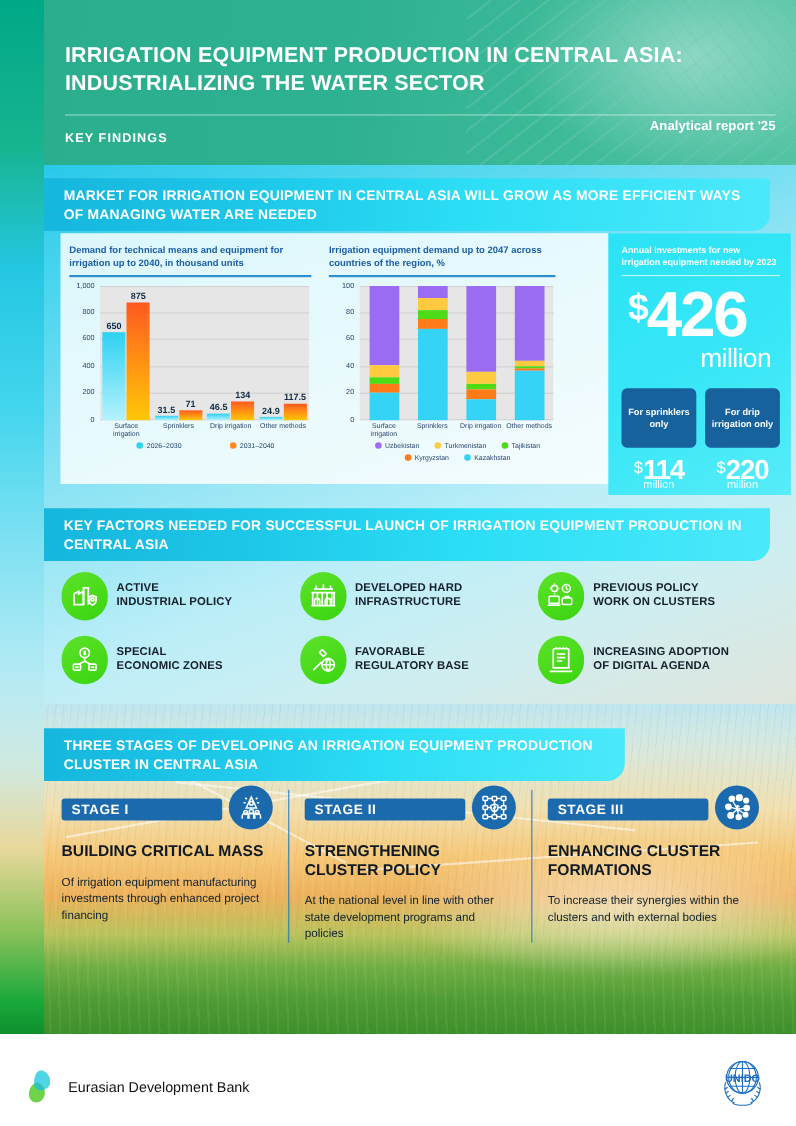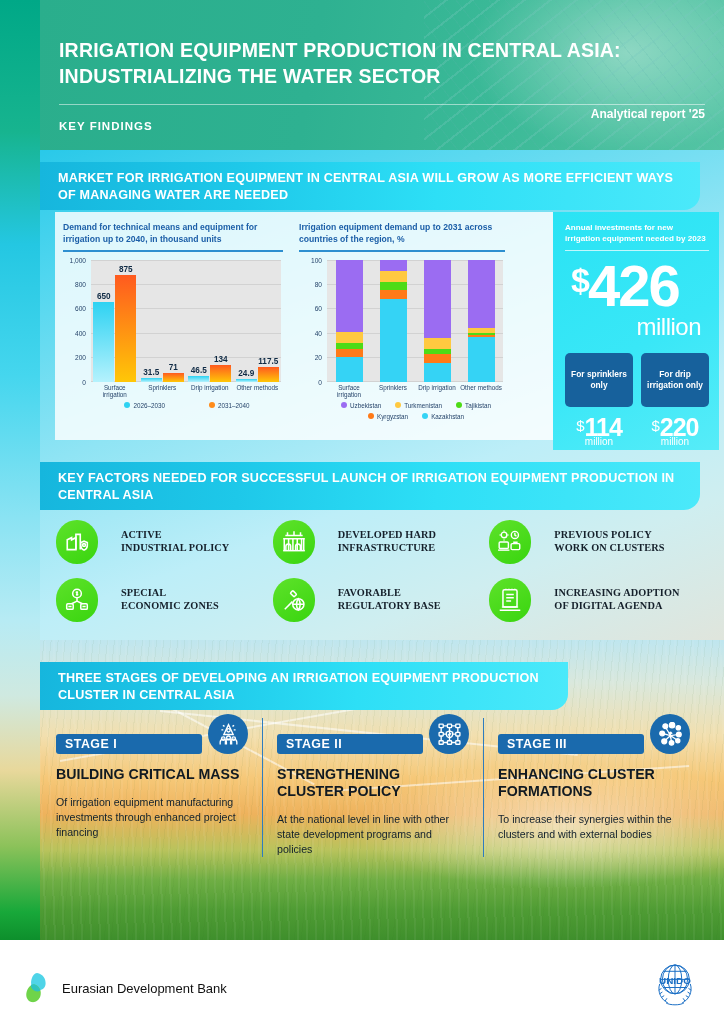--- a/index.html
+++ b/index.html
@@ -130,31 +130,31 @@
          font-size:8.4px; font-weight:bold; padding:16px 2px; line-height:1.3; }
   .subnums{ display:flex; gap:8px; margin-top:6px; }
   .sn{ flex:1; text-align:center; position:relative; color:#fff; }
   .sn b{ font-size:25px; font-weight:bold; letter-spacing:-1px; }
   .sn .d{ font-size:15px; vertical-align:5px; }
   .sn .m{ display:block; font-size:10px; font-weight:300; margin-top:-6px; }
 
   
   .factors{ position:absolute; left:56px; top:520px; width:650px; z-index:4; }
   .frow{ display:flex; margin-bottom:14px; }
-  .fitem{ flex:1; display:flex; align-items:center; gap:23px;font-family:Liberation Serif, serif; }
+  .fitem{ flex:1; display:flex; align-items:center; gap:8px; }
   .fbadge{ width:42px; height:44px; border-radius:50%/48%;
            background:linear-gradient(150deg,#5ee22a,#39d50f); flex:0 0 auto;
            display:flex; align-items:center; justify-content:center; }
   .ftext{ font-size:10.3px; font-weight:bold; color:#15202b; line-height:1.25; text-transform:uppercase; letter-spacing:.1px;}
 
   
   .stages{ position:absolute; left:56px; top:718px; width:648px; display:flex; z-index:4;}
   .stage{ flex:1; padding-right:14px; position:relative; }
   .stage + .stage{ border-left:1.5px solid #2e7cc0; padding-left:14px; }
-  .stop{ display:flex; align-items:flex-end; gap:6px; }
+  .stop{ display:flex; align-items:center; gap:6px; }
   .stag{ background:#1a6aad; color:#fff; font-size:12.4px; font-weight:bold; letter-spacing:.5px;
          padding:3px 9px; border-radius:3px; flex:1; text-transform:uppercase;}
   .sicon{ width:40px; height:40px; border-radius:50%; background:#1a6aad; flex:0 0 auto;
           display:flex; align-items:center; justify-content:center; margin-top:-4px;}
   .shead{ margin-top:12px; font-size:14.2px; font-weight:bold; color:#111a22; line-height:1.18; text-transform:uppercase;}
   .sbody{ margin-top:12px; font-size:10.6px; color:#11202c; line-height:1.42;}
 
   
   .footer{ position:absolute; left:0; top:940px; width:724px; height:84px; background:#fff; }
   .edb{ position:absolute; left:22px; top:31px; display:flex; align-items:center; gap:10px;}
@@ -259,21 +259,21 @@
           </span>
           <span class="lg">
             <i class="dot" style="background:#ff8c1a"></i>
             <em style="font-style:normal">2031–2040</em>
           </span>
         </div>
       </div>
     </div>
 
     <div class="chart-box c2">
-      <div class="chart-title">Irrigation equipment demand up to 2031 across countries of the region, %</div>
+      <div class="chart-title">Irrigation equipment demand up to 2047 across countries of the region, %</div>
       <div class="chart-rule"></div>
 
       <div class="plot">
         <div class="yaxis">
           <div class="ytick" style="top:0px">100</div>
           <div class="ytick" style="top:24.4px">80</div>
           <div class="ytick" style="top:48.8px">60</div>
           <div class="ytick" style="top:73.2px">40</div>
           <div class="ytick" style="top:97.6px">20</div>
           <div class="ytick" style="top:122px">0</div>

